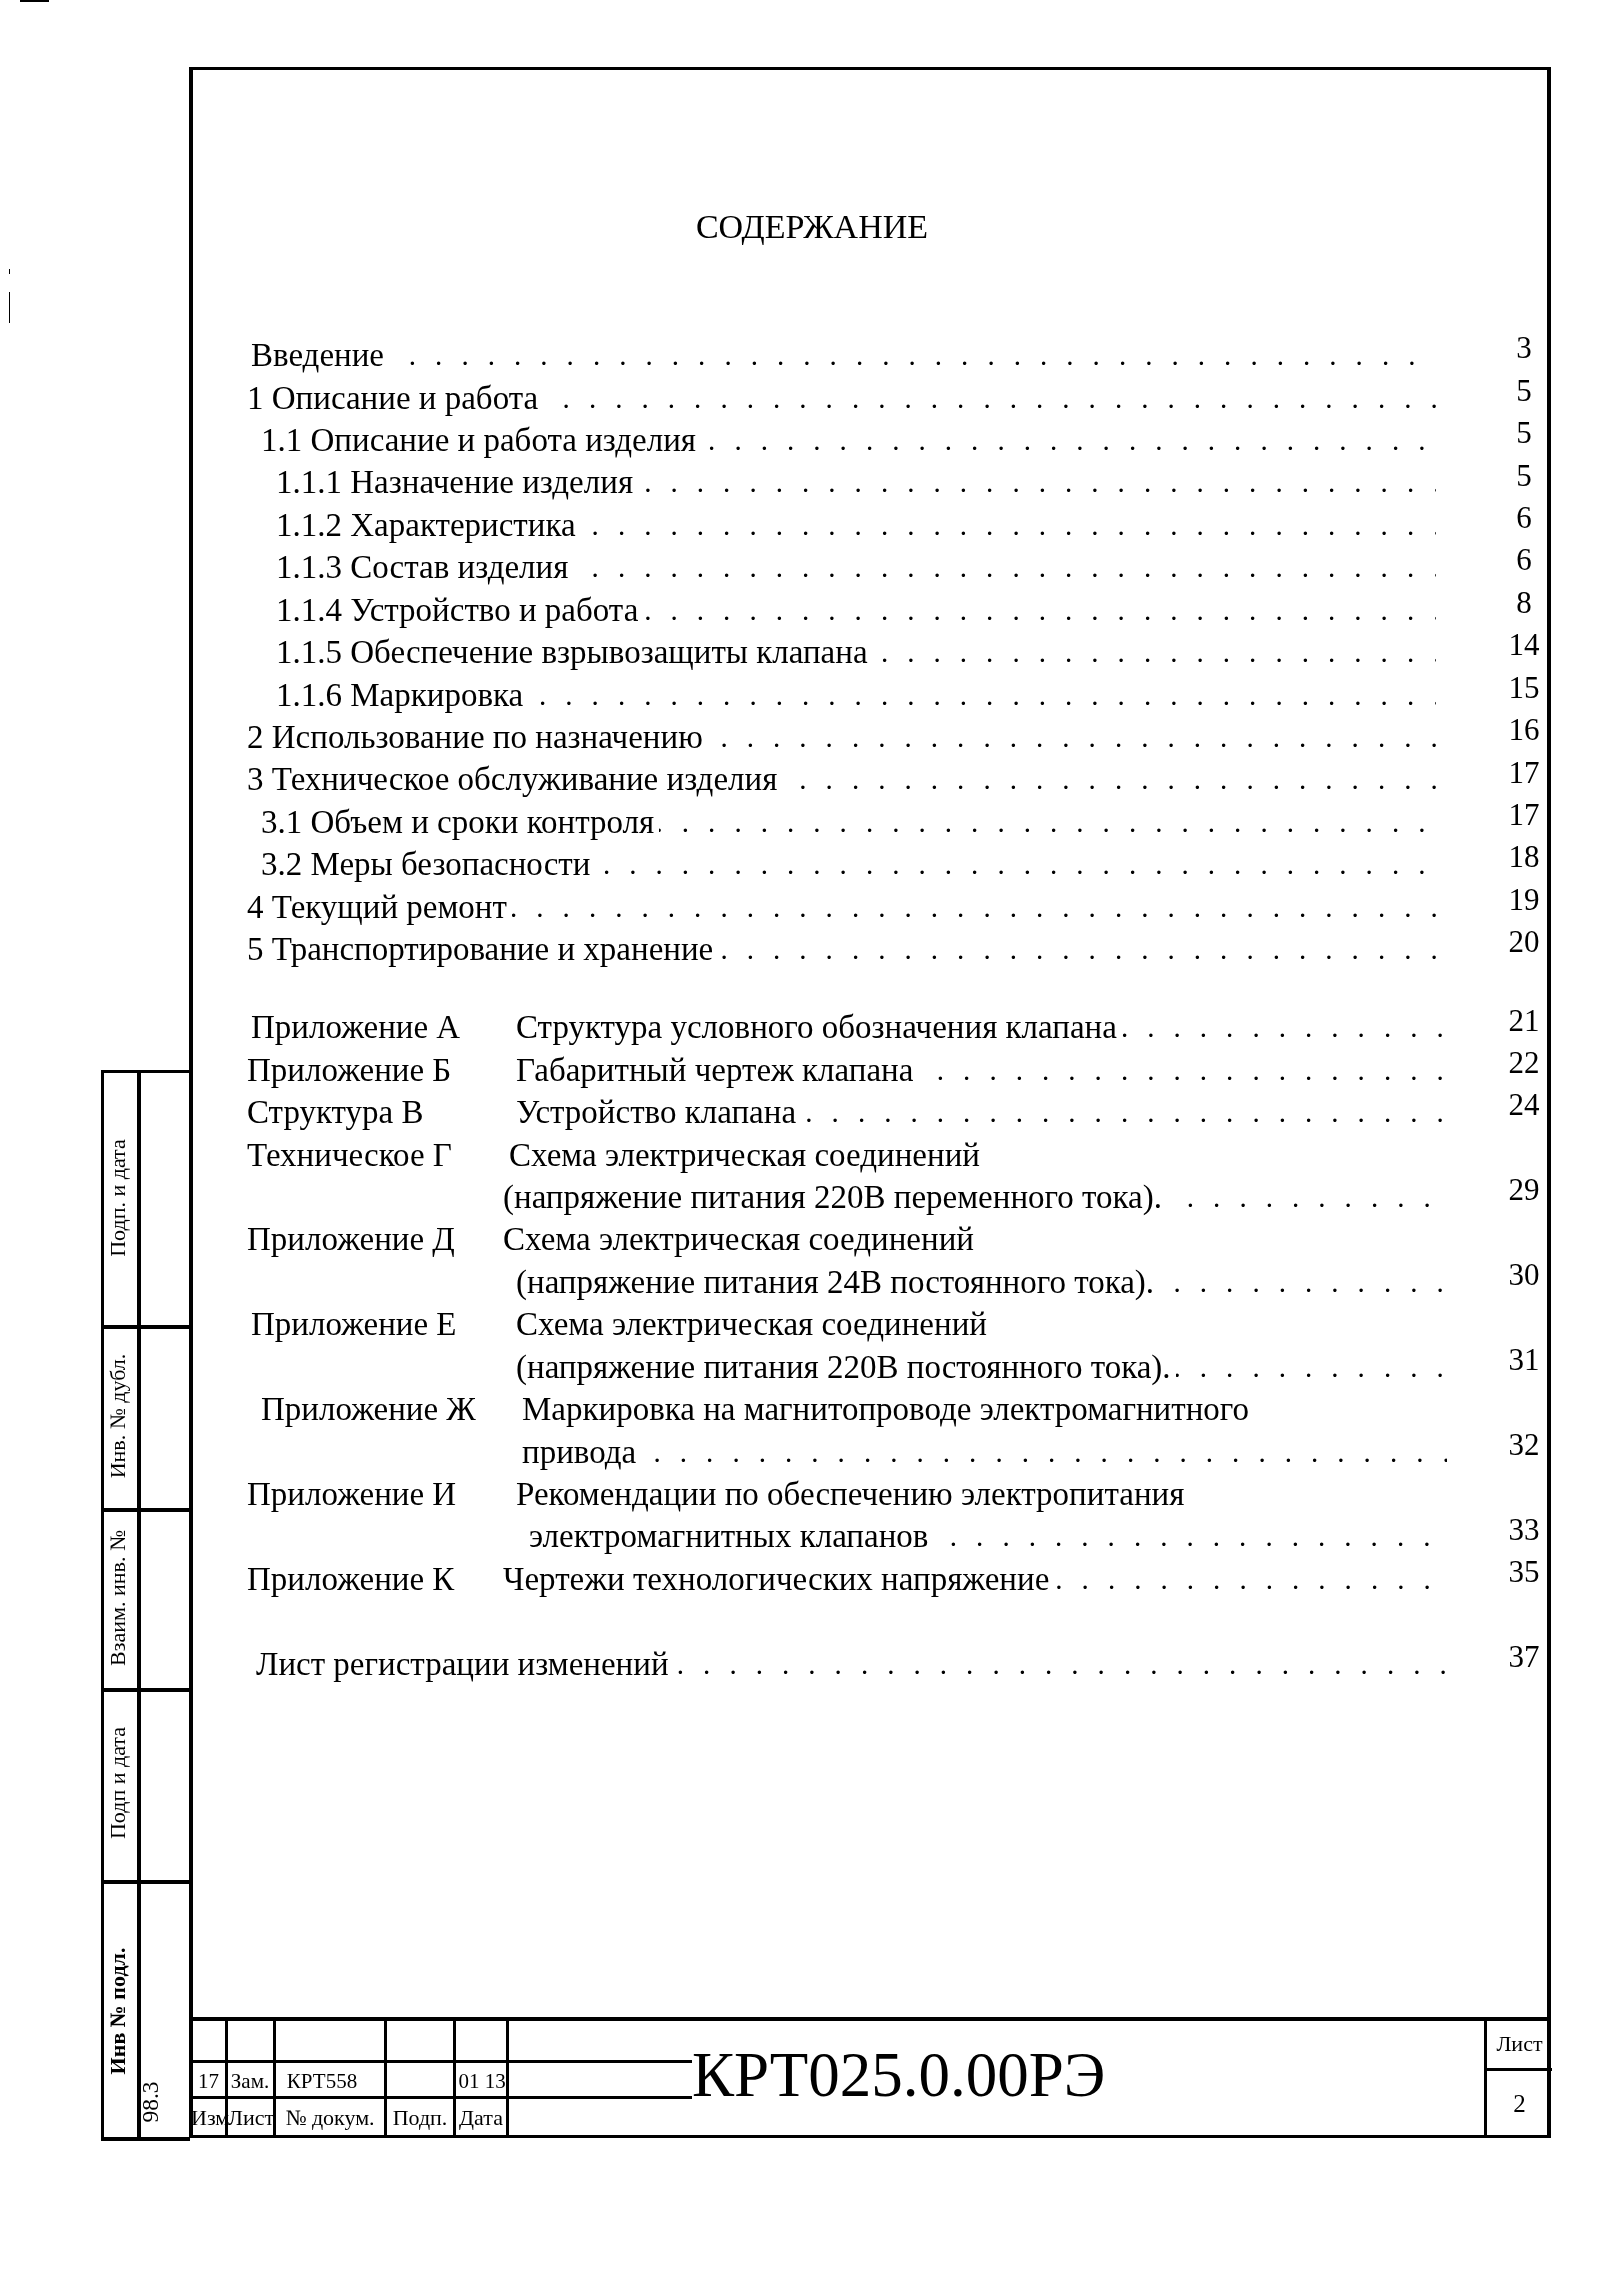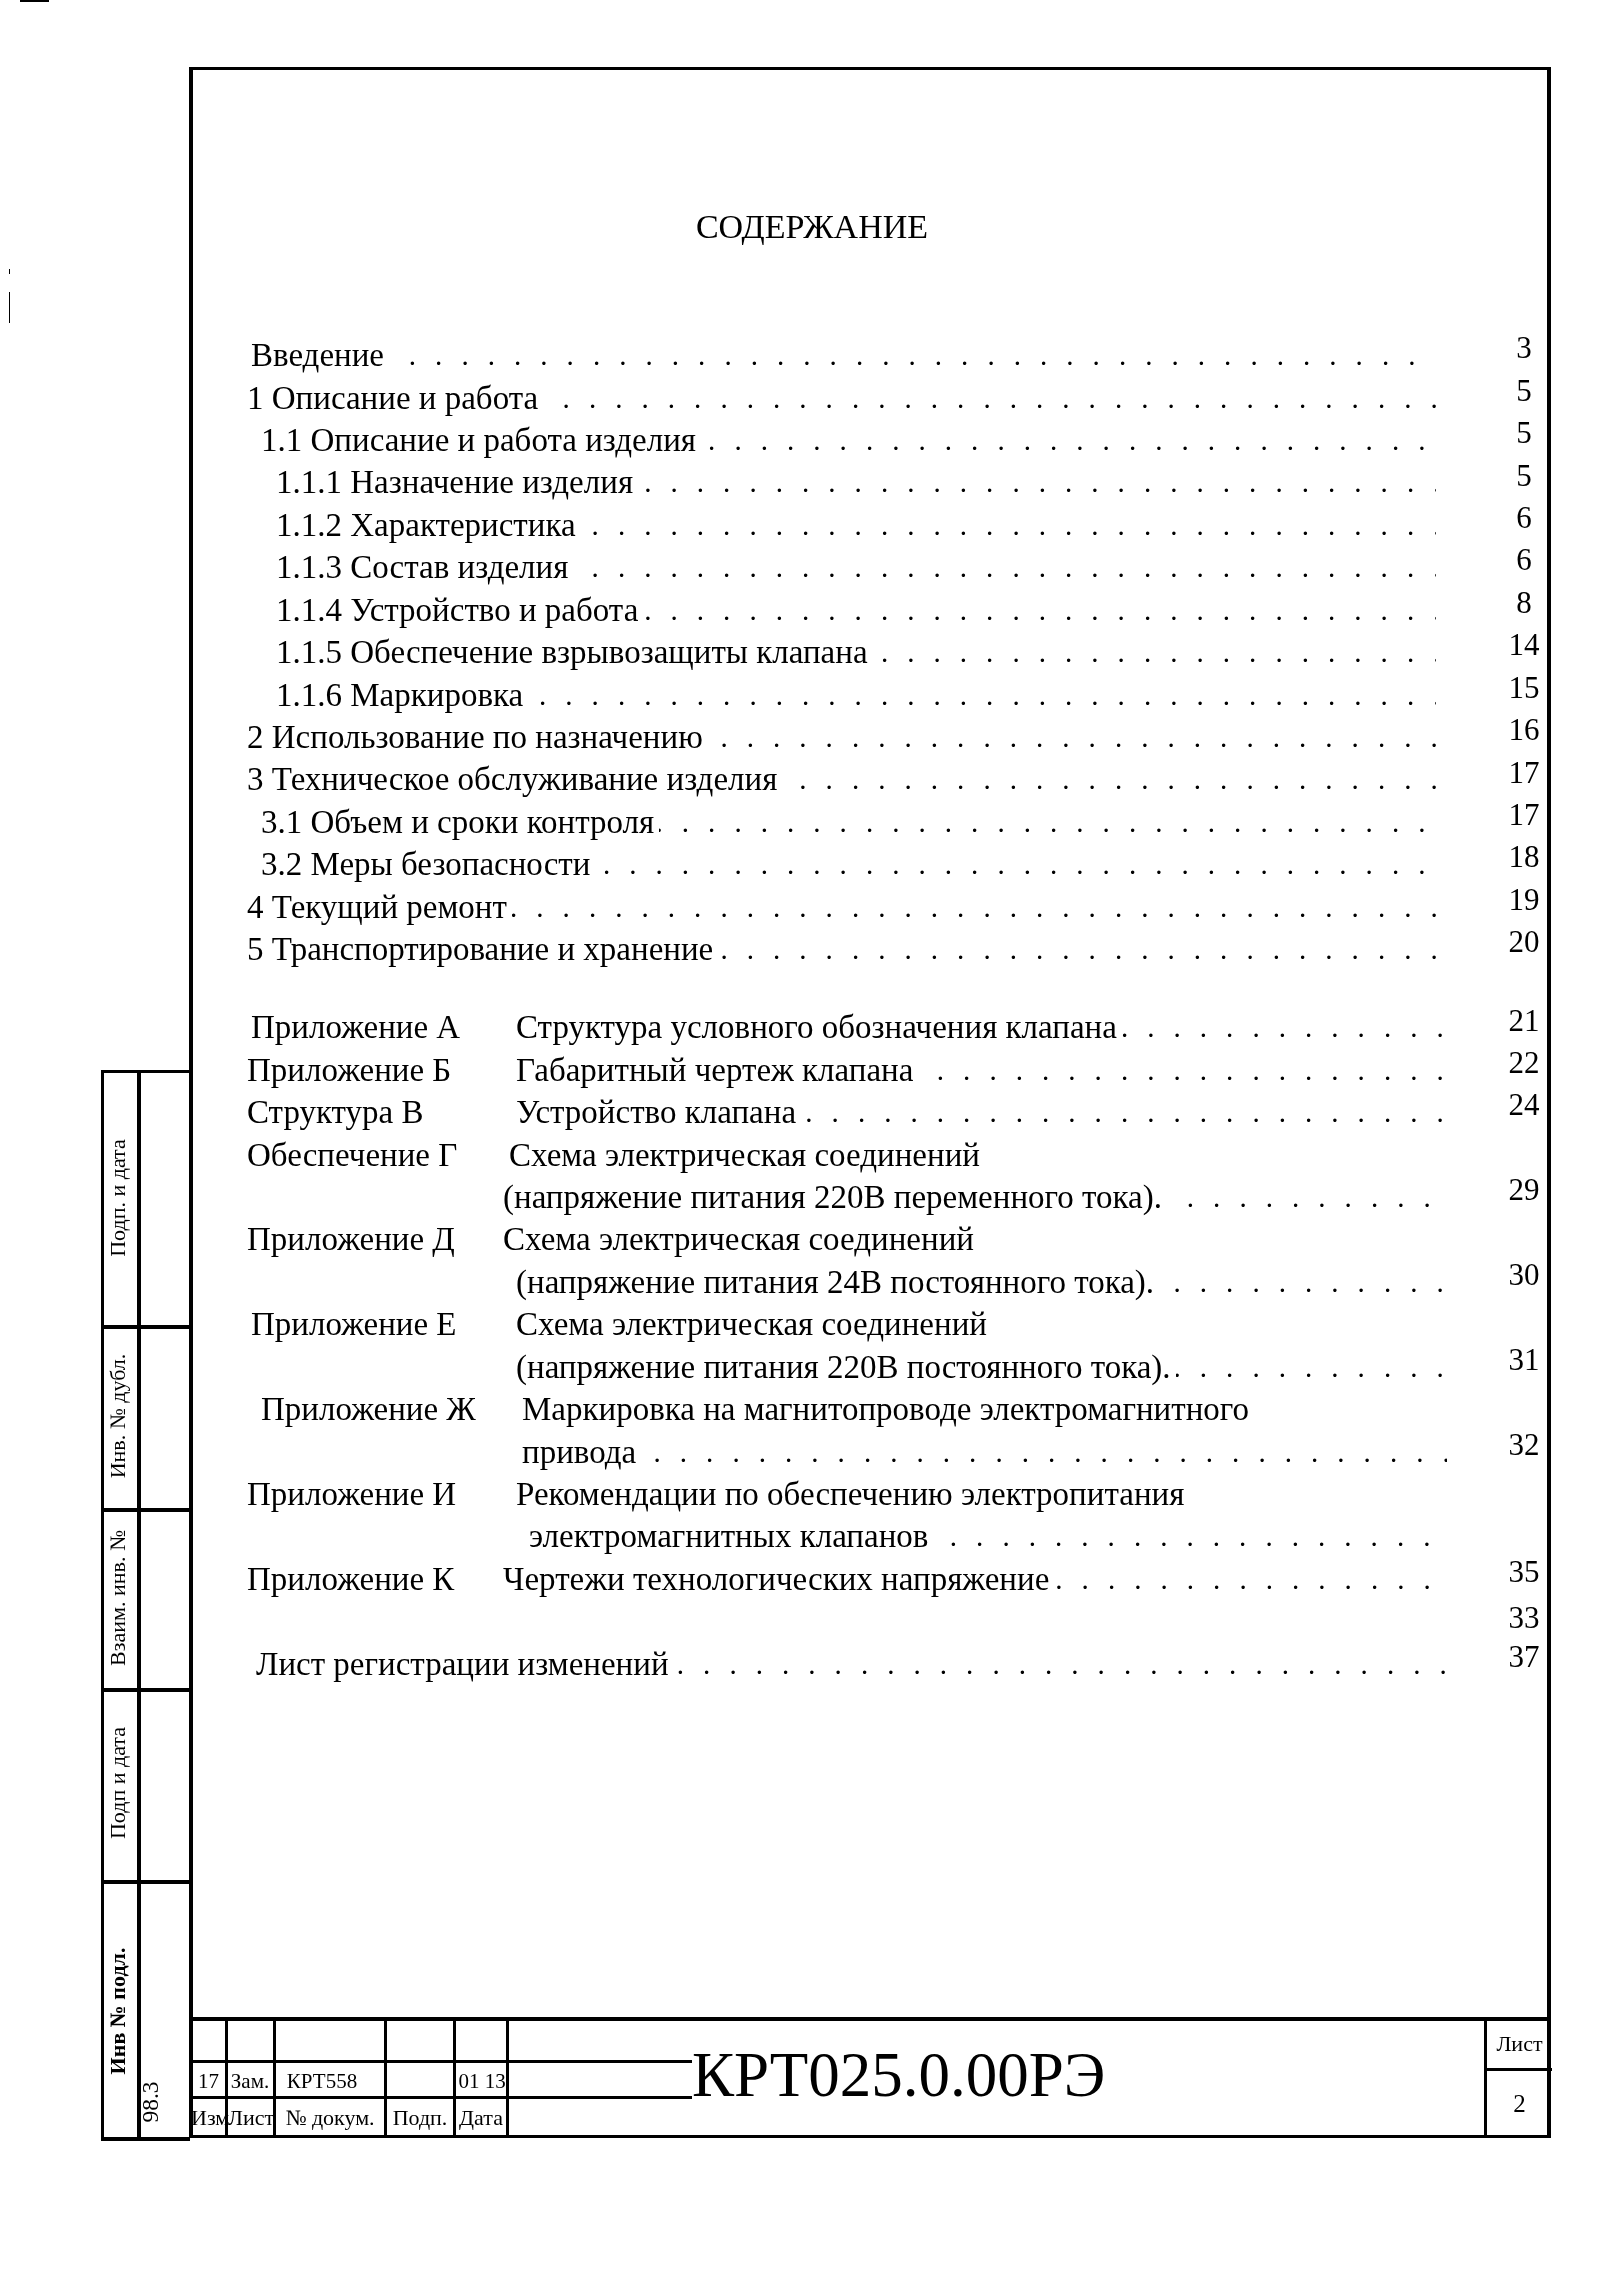--- a/index.html
+++ b/index.html
@@ -133,21 +133,21 @@
       <span class="dots">. . . . . . . . . . . . . . . . . . . . . . . . . . . . . . . . . . . . . . . . . . . . . . . . . . . . . . . . . . . . . . . . . . . . . . . . . . . . . . . . . . . . . . . . . . . . . . . . . . . . . . . . . . . . . . . . . . . . . . . . . . . . . . . . . . . . . . . . . . . . . . . . . . . . . . . . . . . . . . . . . . . . . . . . . . . . . . . . . . . . . . . . . . . . . . . . . . . . . . . . </span>
       <span class="lbl">Габаритный чертеж клапана</span>
     </div>
     <div class="page-num" style="left: 1498px; top: 1043px;">22</div>
     <div class="app-prefix" style="left: 247px; top: 1093px;">Структура В</div>
     <div class="toc-row" style="left: 516px; top: 1093px; width: 932px;">
       <span class="dots">. . . . . . . . . . . . . . . . . . . . . . . . . . . . . . . . . . . . . . . . . . . . . . . . . . . . . . . . . . . . . . . . . . . . . . . . . . . . . . . . . . . . . . . . . . . . . . . . . . . . . . . . . . . . . . . . . . . . . . . . . . . . . . . . . . . . . . . . . . . . . . . . . . . . . . . . . . . . . . . . . . . . . . . . . . . . . . . . . . . . . . . . . . . . . . . . . . . . . . . . </span>
       <span class="lbl">Устройство клапана</span>
     </div>
     <div class="page-num" style="left: 1498px; top: 1085px;">24</div>
-    <div class="app-prefix" style="left: 247px; top: 1136px;">Обеспечение Г</div>
+    <div class="app-prefix" style="left: 247px; top: 1136px;">Техническое Г</div>
     <div class="app-text" style="left: 509px; top: 1136px;">Схема электрическая соединений</div>
     <div class="toc-row" style="left: 503px; top: 1178px; width: 945px;">
       <span class="dots">. . . . . . . . . . . . . . . . . . . . . . . . . . . . . . . . . . . . . . . . . . . . . . . . . . . . . . . . . . . . . . . . . . . . . . . . . . . . . . . . . . . . . . . . . . . . . . . . . . . . . . . . . . . . . . . . . . . . . . . . . . . . . . . . . . . . . . . . . . . . . . . . . . . . . . . . . . . . . . . . . . . . . . . . . . . . . . . . . . . . . . . . . . . . . . . . . . . . . . . . </span>
       <span class="lbl">(напряжение питания 220В переменного тока).</span>
     </div>
     <div class="page-num" style="left: 1498px; top: 1170px;">29</div>
     <div class="app-prefix" style="left: 247px; top: 1220px;">Приложение Д</div>
     <div class="app-text" style="left: 503px; top: 1220px;">Схема электрическая соединений</div>
     <div class="toc-row" style="left: 516px; top: 1263px; width: 932px;">
       <span class="dots">. . . . . . . . . . . . . . . . . . . . . . . . . . . . . . . . . . . . . . . . . . . . . . . . . . . . . . . . . . . . . . . . . . . . . . . . . . . . . . . . . . . . . . . . . . . . . . . . . . . . . . . . . . . . . . . . . . . . . . . . . . . . . . . . . . . . . . . . . . . . . . . . . . . . . . . . . . . . . . . . . . . . . . . . . . . . . . . . . . . . . . . . . . . . . . . . . . . . . . . . </span>
@@ -167,21 +167,21 @@
       <span class="dots">. . . . . . . . . . . . . . . . . . . . . . . . . . . . . . . . . . . . . . . . . . . . . . . . . . . . . . . . . . . . . . . . . . . . . . . . . . . . . . . . . . . . . . . . . . . . . . . . . . . . . . . . . . . . . . . . . . . . . . . . . . . . . . . . . . . . . . . . . . . . . . . . . . . . . . . . . . . . . . . . . . . . . . . . . . . . . . . . . . . . . . . . . . . . . . . . . . . . . . . . </span>
       <span class="lbl">привода</span>
     </div>
     <div class="page-num" style="left: 1498px; top: 1425px;">32</div>
     <div class="app-prefix" style="left: 247px; top: 1475px;">Приложение И</div>
     <div class="app-text" style="left: 516px; top: 1475px;">Рекомендации по обеспечению электропитания</div>
     <div class="toc-row" style="left: 529px; top: 1517px; width: 919px;">
       <span class="dots">. . . . . . . . . . . . . . . . . . . . . . . . . . . . . . . . . . . . . . . . . . . . . . . . . . . . . . . . . . . . . . . . . . . . . . . . . . . . . . . . . . . . . . . . . . . . . . . . . . . . . . . . . . . . . . . . . . . . . . . . . . . . . . . . . . . . . . . . . . . . . . . . . . . . . . . . . . . . . . . . . . . . . . . . . . . . . . . . . . . . . . . . . . . . . . . . . . . . . . . . </span>
       <span class="lbl">электромагнитных клапанов</span>
     </div>
-    <div class="page-num" style="left: 1498px; top: 1598px;">33</div>
+    <div class="page-num" style="left: 1498px; top: 1510px;">33</div>
     <div class="app-prefix" style="left: 247px; top: 1560px;">Приложение К</div>
     <div class="toc-row" style="left: 503px; top: 1560px; width: 945px;">
       <span class="dots">. . . . . . . . . . . . . . . . . . . . . . . . . . . . . . . . . . . . . . . . . . . . . . . . . . . . . . . . . . . . . . . . . . . . . . . . . . . . . . . . . . . . . . . . . . . . . . . . . . . . . . . . . . . . . . . . . . . . . . . . . . . . . . . . . . . . . . . . . . . . . . . . . . . . . . . . . . . . . . . . . . . . . . . . . . . . . . . . . . . . . . . . . . . . . . . . . . . . . . . . </span>
       <span class="lbl">Чертежи технологических напряжение</span>
     </div>
     <div class="page-num" style="left: 1498px; top: 1552px;">35</div>
   </div>
 
 <div id="changelog">
     <div class="toc-row" style="left: 256px; top: 1645px; width: 1192px;">

